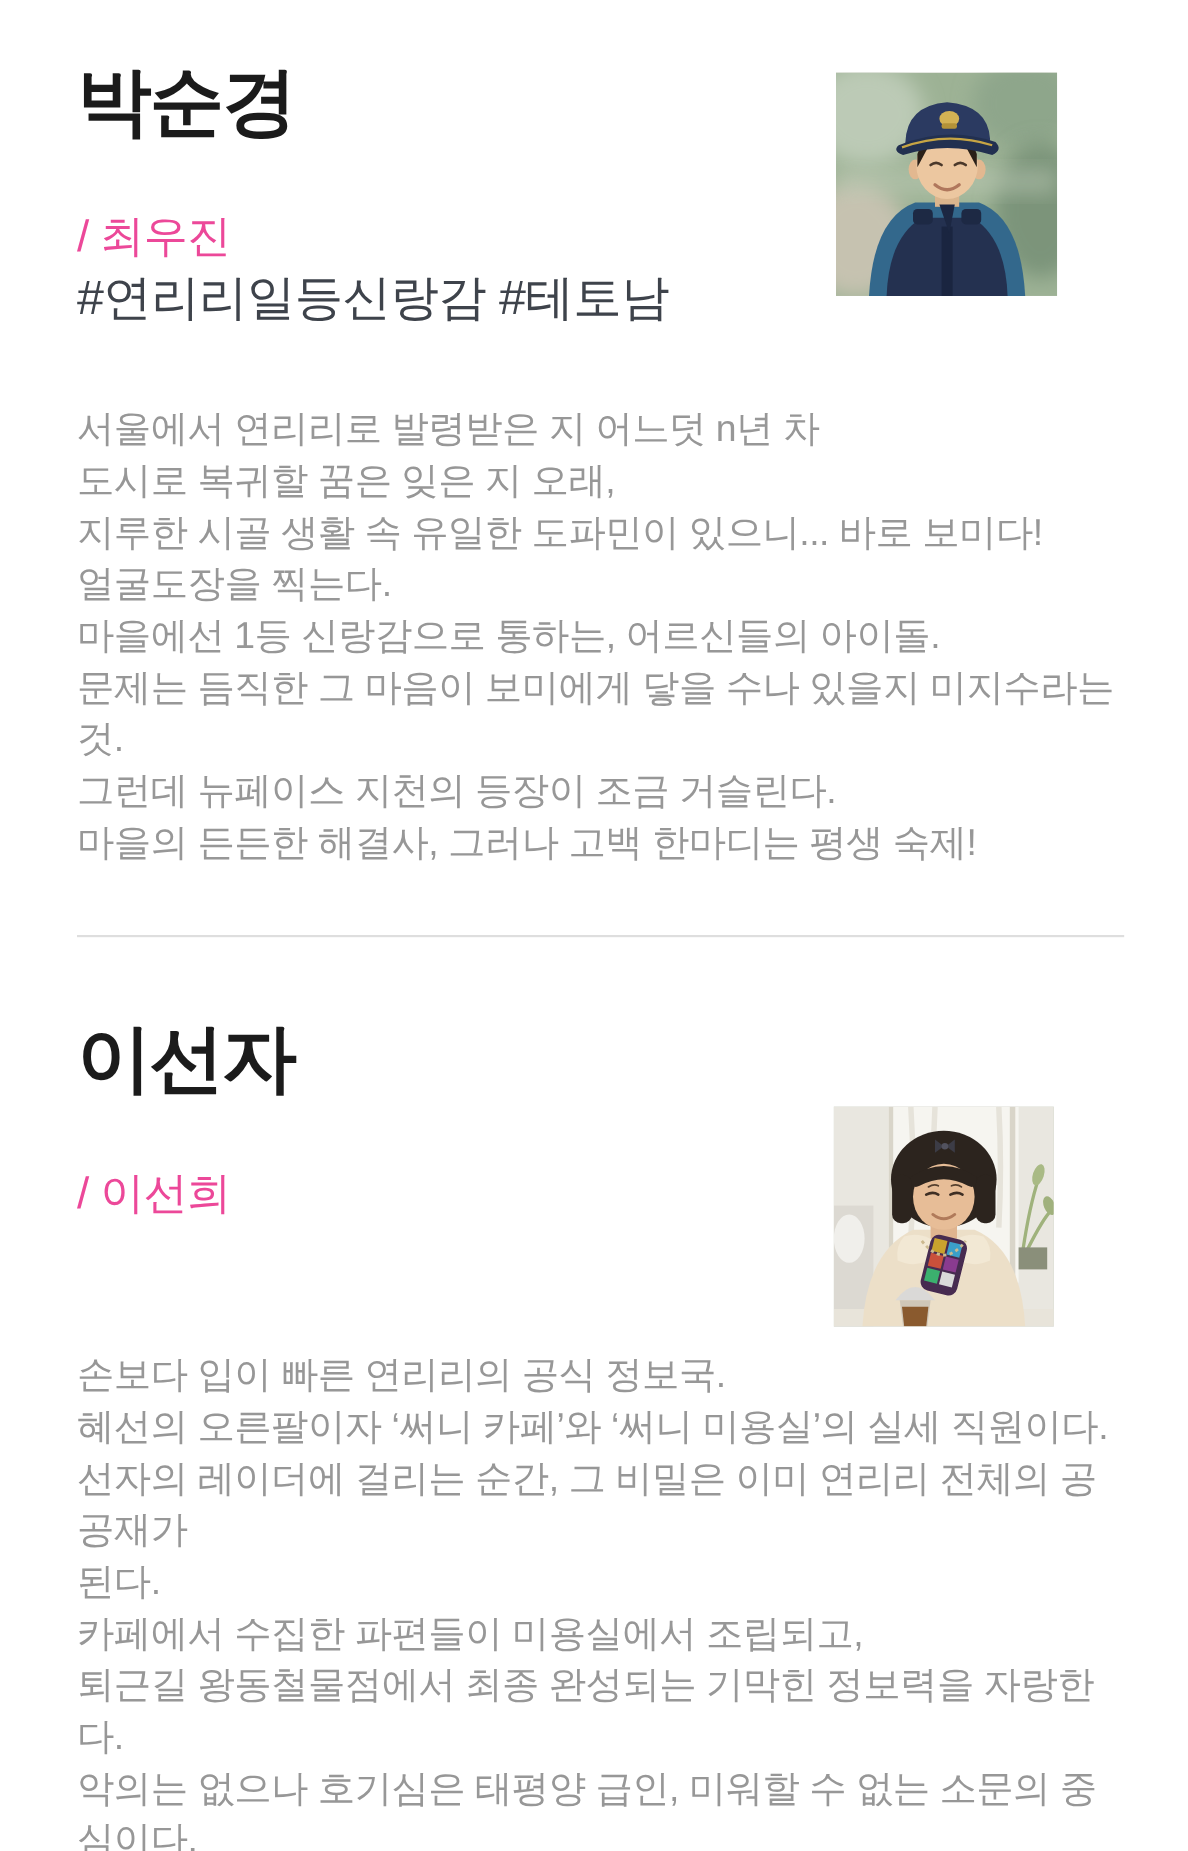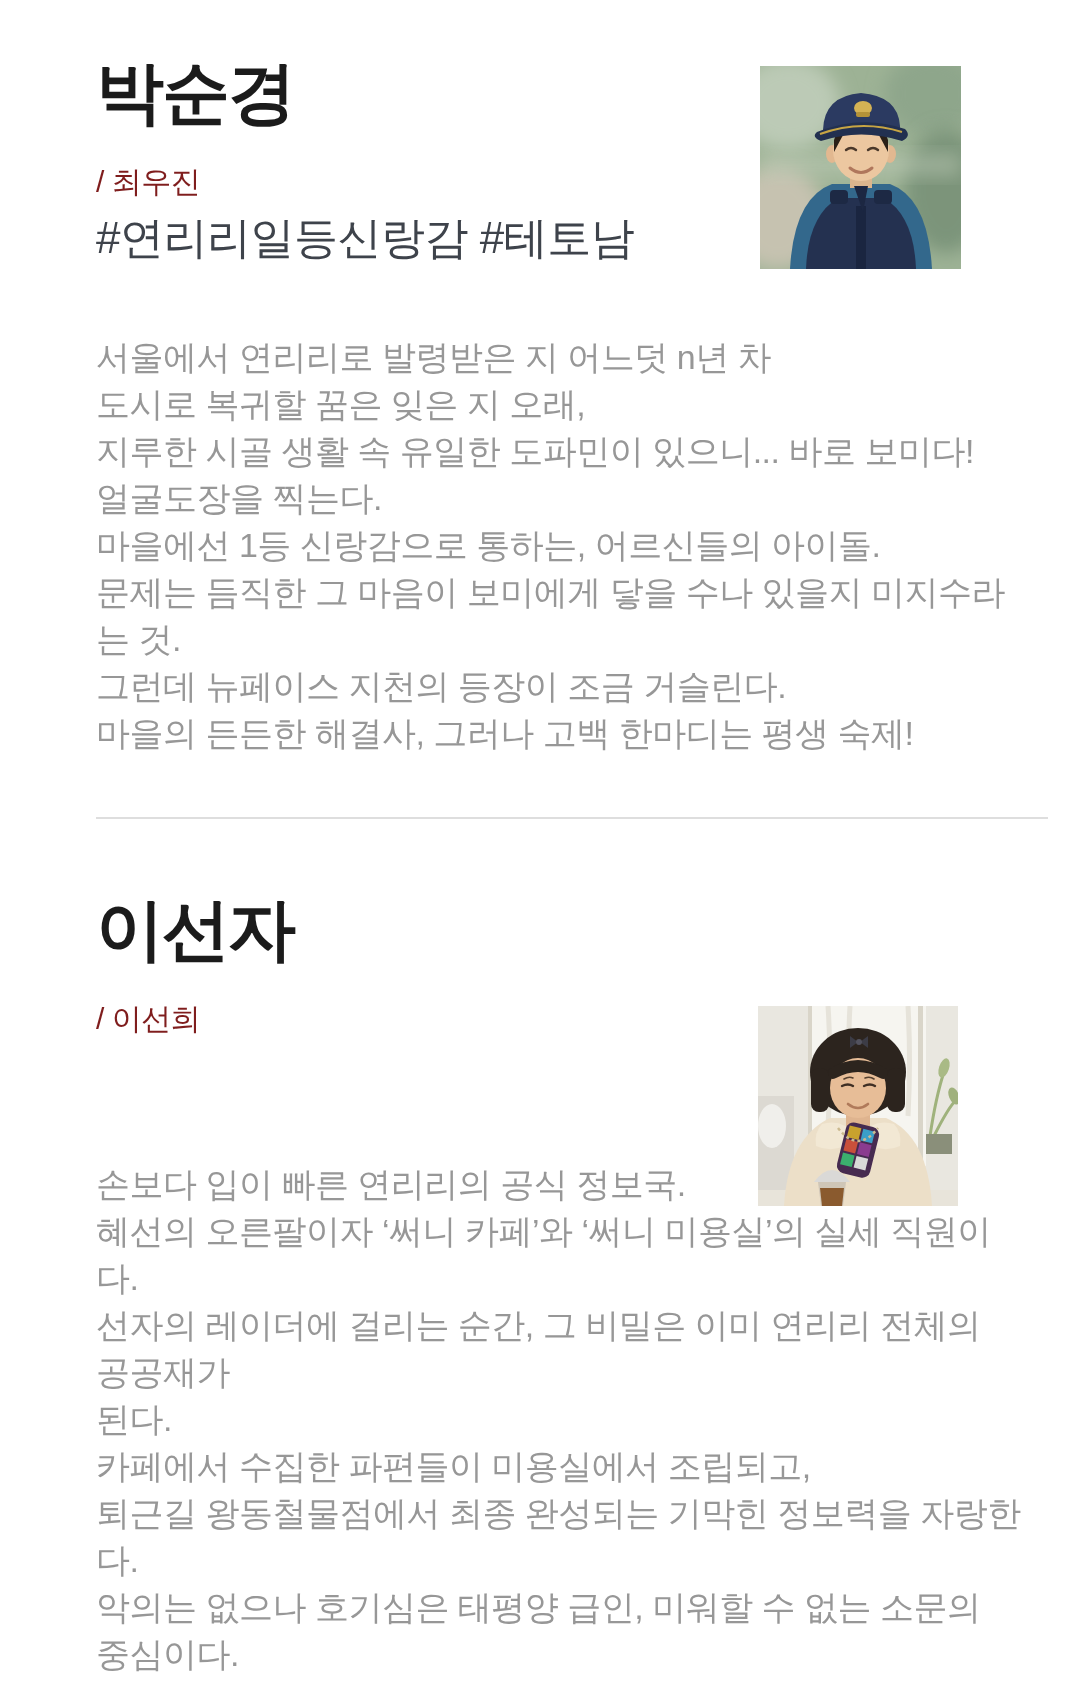--- a/index.html
+++ b/index.html
@@ -2,36 +2,36 @@
 <html><head>
 <meta charset="utf-8">
 <style>
   * { margin:0; padding:0; box-sizing:border-box; }
   html,body { background:#ffffff; }
   .page {
     position:relative;
     width:1080px;
     height:1683px;
     background:#ffffff;
-    padding:58px 58px 0 96px;
+    padding:58px 58px 0 70px;
     font-family:"Liberation Sans","DejaVu Sans",sans-serif;
     overflow:hidden;
   }
   .char-name {
     font-size:68px;
     line-height:1.0;
     font-weight:600;
     color:#1b1b1b;
     letter-spacing:-2px;
   }
   .actor {
-    margin-top:38px;
-    font-size:30px;
+    margin-top:71px;
+    font-size:40px;
     line-height:36px;
-    color:#7f1d1d;
+    color:#ec4899;
     letter-spacing:-0.5px;
   }
   .hashtags {
     margin-top:18px;
     font-size:44px;
     line-height:40px;
     color:#3e434b;
     letter-spacing:-0.5px;
   }
   .desc {

